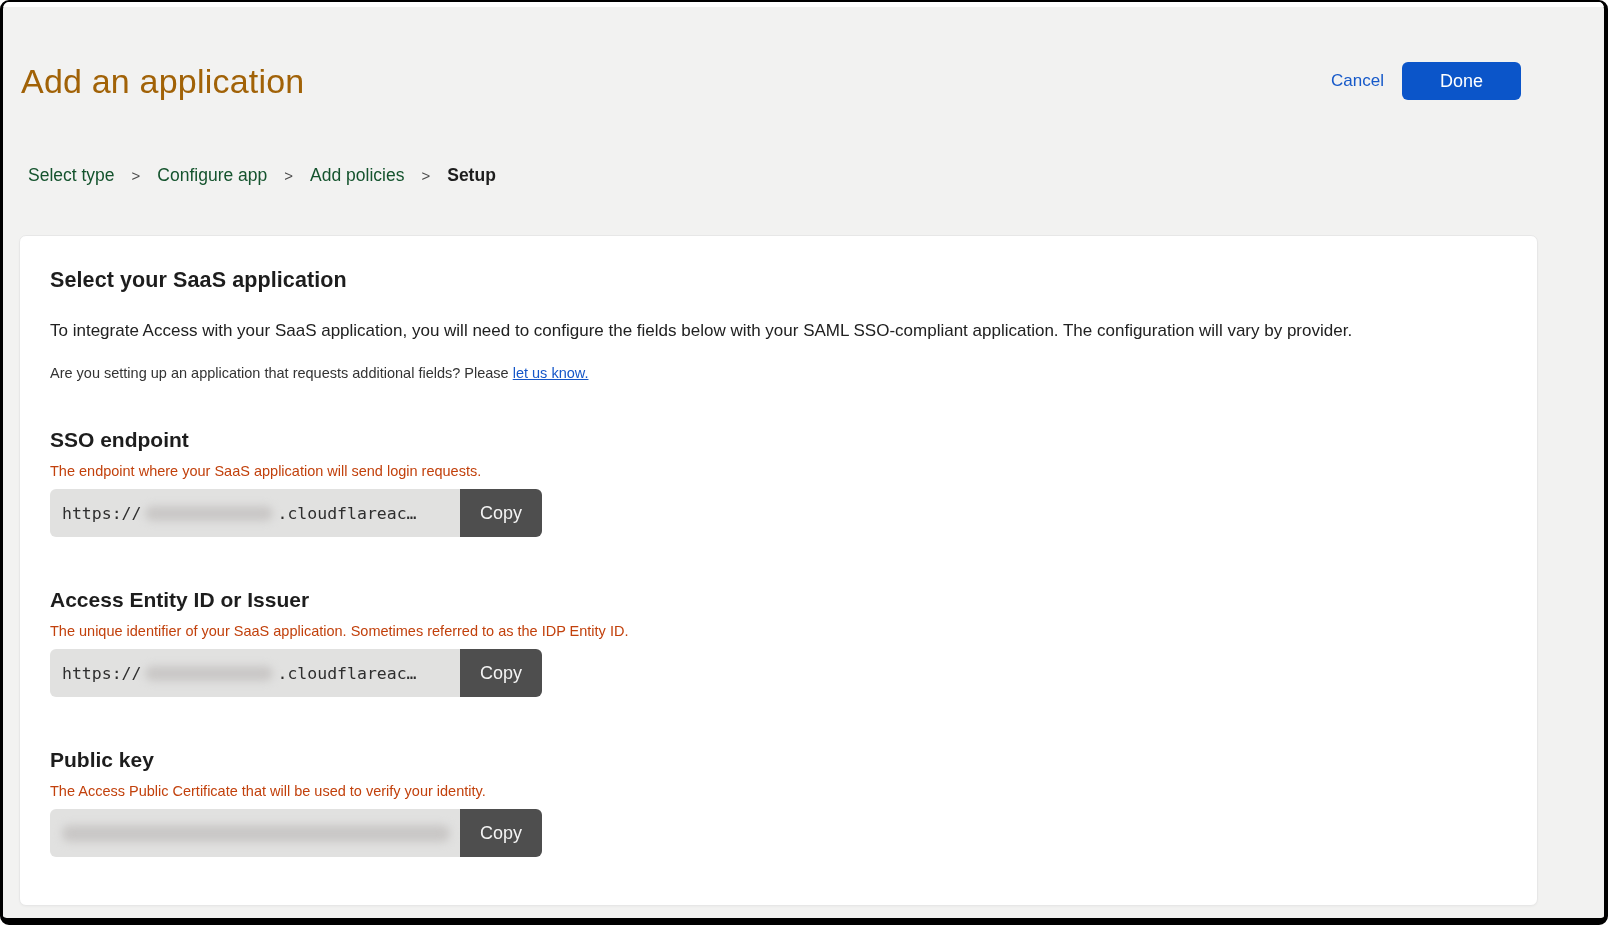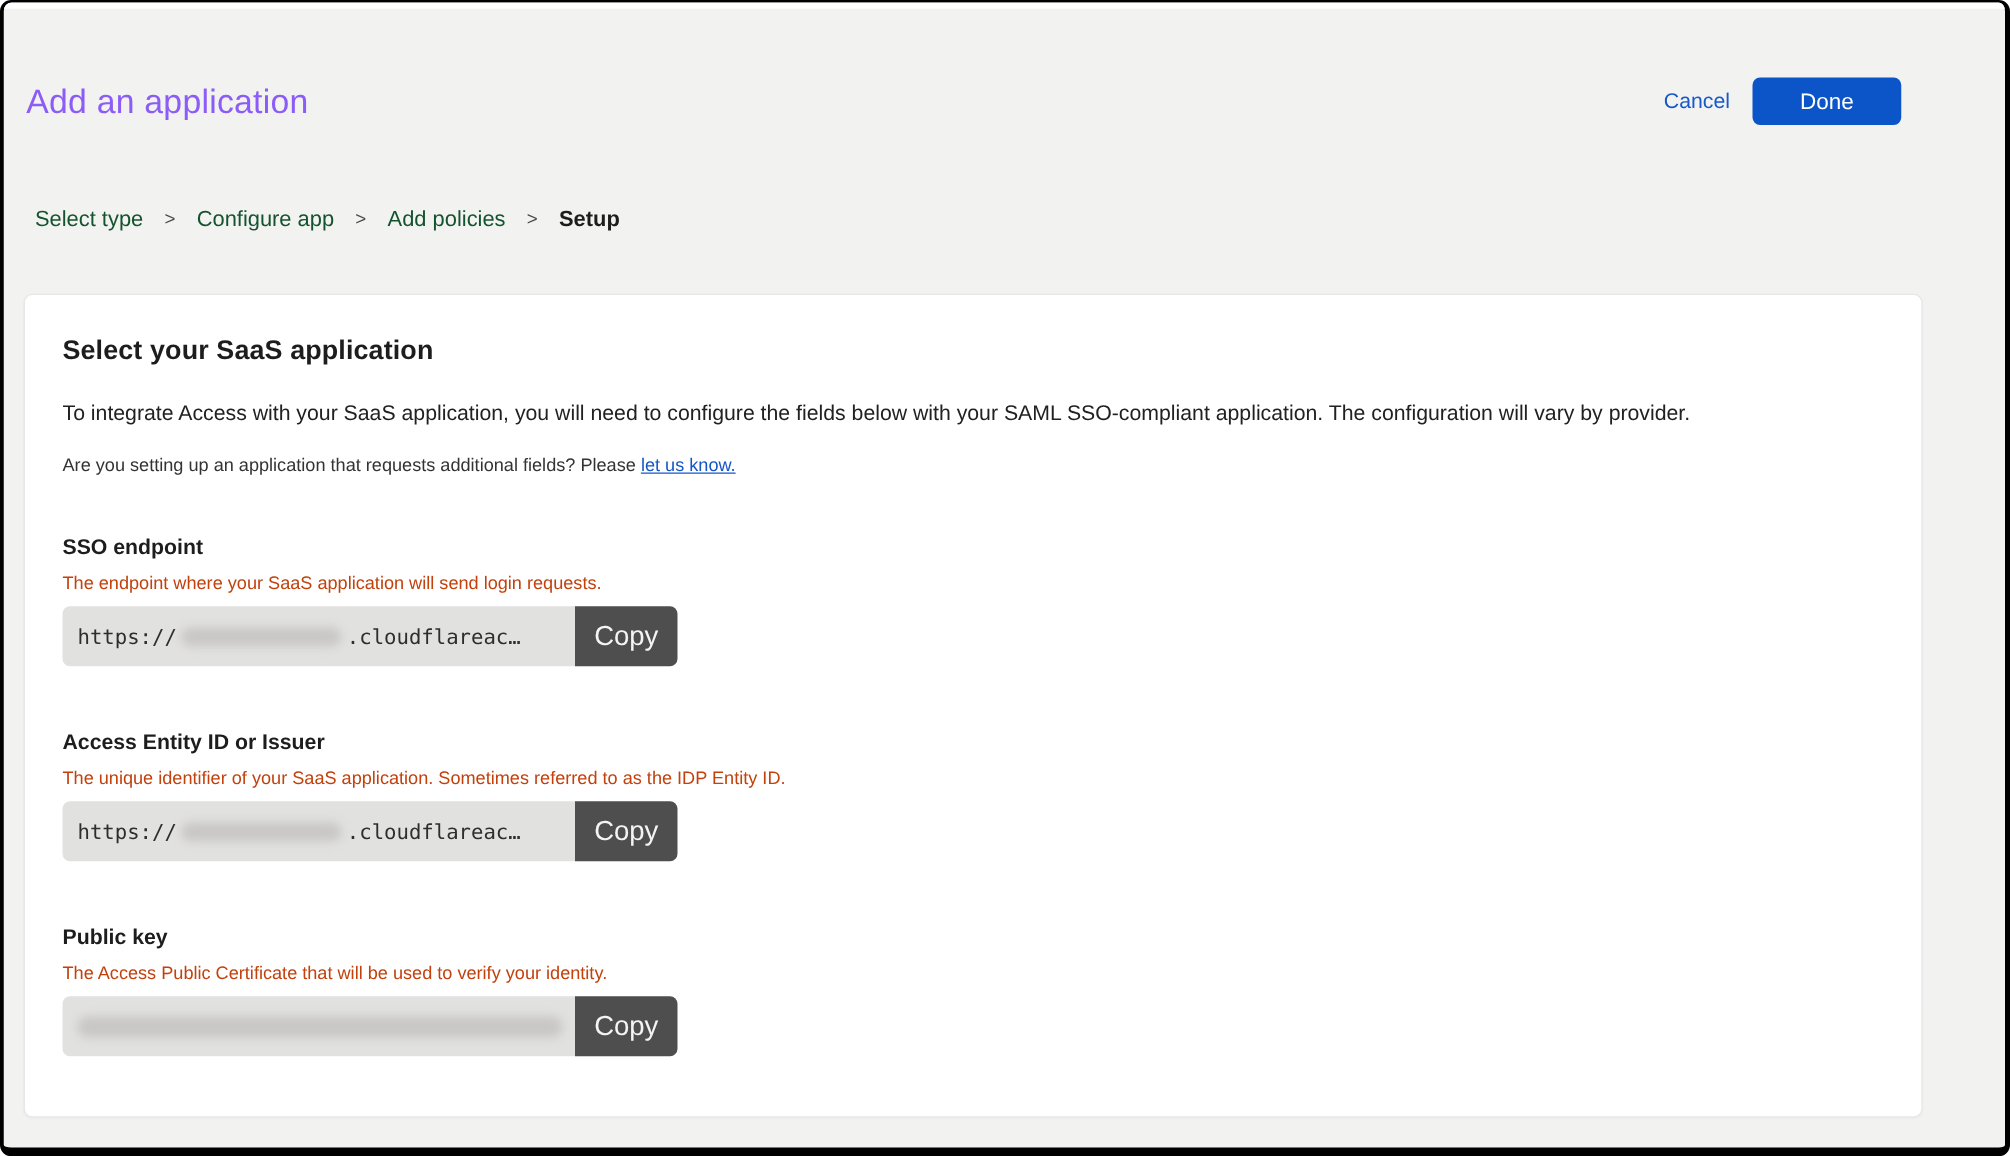--- a/index.html
+++ b/index.html
@@ -20,21 +20,21 @@
   }
   .top-strip { height: 5px; background: #ffffff; }
 
   
   .header-row {
     display: flex; justify-content: space-between; align-items: center;
     margin: 52px 0 0 18px;
     width: 1500px;
   }
   .page-title {
-    font-size: 27px; font-weight: 400; color: #8b5cf6;
+    font-size: 34px; font-weight: 400; color: #a16207;
     letter-spacing: 0.2px; line-height: 44px;
   }
   .header-actions { display: flex; align-items: center; gap: 18px; }
   .cancel-link {
     color: #1659c9; font-size: 17px; cursor: pointer; text-decoration: none;
   }
   .done-button {
     background: #0b55c9; color: #ffffff; border: none; border-radius: 6px;
     font-size: 18px; font-family: inherit;
     padding: 10px 38px; height: 38px; cursor: pointer; line-height: 18px;
@@ -72,21 +72,21 @@
     font-size: 14.5px; color: #333333; margin: 0 0 47px 0;
   }
   .card-note a {
     color: #1456c8; text-decoration: underline; cursor: pointer;
   }
 
   
   .field-group { margin-bottom: 51px; }
   .field-group:last-child { margin-bottom: 0; }
   .field-label {
-    font-size: 17px; font-weight: 700; color: #1d1d1d; margin: 0 0 11px 0;
+    font-size: 21px; font-weight: 700; color: #1d1d1d; margin: 0 0 11px 0;
   }
   .field-desc {
     font-size: 14.5px; color: #c2410c; margin: 0 0 10px 0;
   }
   .value-row {
     display: flex; align-items: stretch; height: 48px; width: 492px;
   }
   .value-box {
     background: #e1e1e0;
     border-radius: 6px 0 0 6px;
@@ -104,21 +104,21 @@
     filter: blur(4px);
     height: 15px;
     margin: 0 4px;
   }
   .redacted.mid { width: 128px; }
   .redacted.full { width: 392px; height: 17px; margin: 0; }
   .copy-button {
     flex: 0 0 82px;
     background: #4e4e4e; color: #f4f4f4;
     border: none; border-radius: 0 6px 6px 0;
-    font-family: inherit; font-size: 22px;
+    font-family: inherit; font-size: 18px;
     cursor: pointer;
   }
 </style>
 </head>
 <body>
 
 <div class="frame">
   <div class="top-strip"></div>
 
   <div class="header-row">

